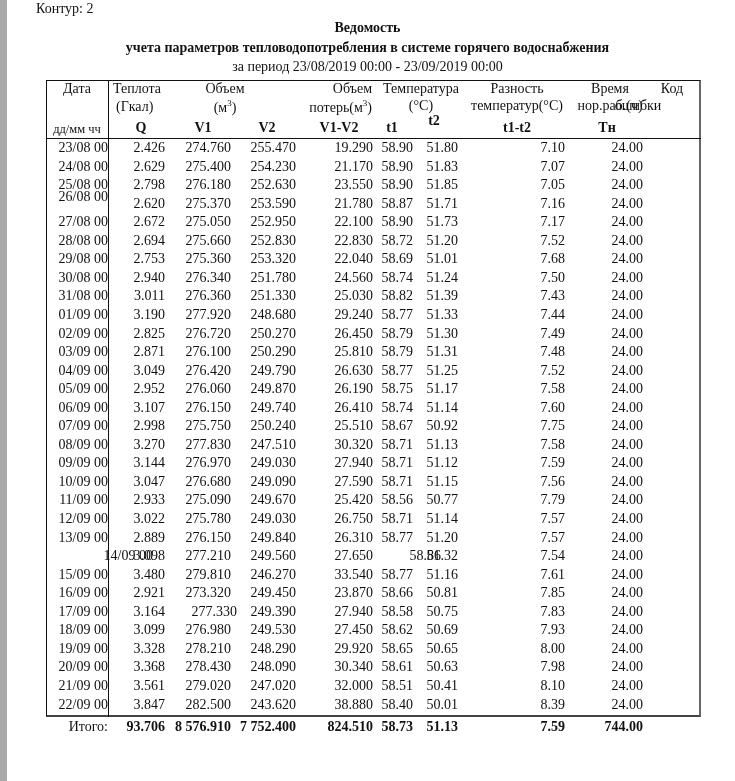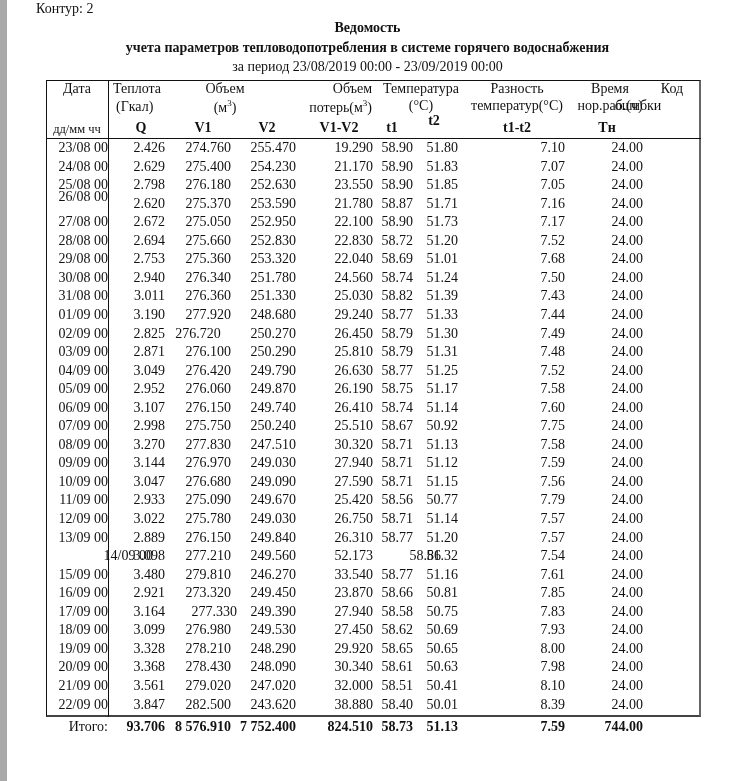--- a/index.html
+++ b/index.html
@@ -194,21 +194,21 @@
       <div class="cell r" style="left: 300px; width: 73px; top: 305.95px;">29.240</div>
       <div class="cell r" style="left: 373px; width: 40px; top: 305.95px;">58.77</div>
       <div class="cell r" style="left: 418px; width: 40px; top: 305.95px;">51.33</div>
       <div class="cell r" style="left: 520px; width: 45px; top: 305.95px;">7.44</div>
       <div class="cell r" style="left: 583px; width: 60px; top: 305.95px;">24.00</div>
       <div class="cell r" style="left: 646px; width: 52px; top: 305.95px;"></div>
     </div>
     <div>
       <div class="cell r" style="left: 46px; width: 62px; top: 324.5px;">02/09 00</div>
       <div class="cell r" style="left: 110px; width: 55px; top: 324.5px;">2.825</div>
-      <div class="cell r" style="left: 165px; width: 66px; top: 324.5px; text-align: center;">276.720</div>
+      <div class="cell r" style="left: 165px; width: 66px; top: 324.5px;">276.720</div>
       <div class="cell r" style="left: 231px; width: 65px; top: 324.5px;">250.270</div>
       <div class="cell r" style="left: 300px; width: 73px; top: 324.5px;">26.450</div>
       <div class="cell r" style="left: 373px; width: 40px; top: 324.5px;">58.79</div>
       <div class="cell r" style="left: 418px; width: 40px; top: 324.5px;">51.30</div>
       <div class="cell r" style="left: 520px; width: 45px; top: 324.5px;">7.49</div>
       <div class="cell r" style="left: 583px; width: 60px; top: 324.5px;">24.00</div>
       <div class="cell r" style="left: 646px; width: 52px; top: 324.5px;"></div>
     </div>
     <div>
       <div class="cell r" style="left: 46px; width: 62px; top: 343.05px;">03/09 00</div>
@@ -340,21 +340,21 @@
       <div class="cell r" style="left: 418px; width: 40px; top: 528.55px;">51.20</div>
       <div class="cell r" style="left: 520px; width: 45px; top: 528.55px;">7.57</div>
       <div class="cell r" style="left: 583px; width: 60px; top: 528.55px;">24.00</div>
       <div class="cell r" style="left: 646px; width: 52px; top: 528.55px;"></div>
     </div>
     <div>
       <div class="cell r" style="left: 46px; width: 62px; top: 547.1px; padding-left: 45px;">14/09 00</div>
       <div class="cell r" style="left: 110px; width: 55px; top: 547.1px;">3.098</div>
       <div class="cell r" style="left: 165px; width: 66px; top: 547.1px;">277.210</div>
       <div class="cell r" style="left: 231px; width: 65px; top: 547.1px;">249.560</div>
-      <div class="cell r" style="left: 300px; width: 73px; top: 547.1px;">52.173</div>
+      <div class="cell r" style="left: 300px; width: 73px; top: 547.1px;">27.650</div>
       <div class="cell r" style="left: 373px; width: 40px; top: 547.1px; padding-left: 28px;">58.86</div>
       <div class="cell r" style="left: 418px; width: 40px; top: 547.1px;">51.32</div>
       <div class="cell r" style="left: 520px; width: 45px; top: 547.1px;">7.54</div>
       <div class="cell r" style="left: 583px; width: 60px; top: 547.1px;">24.00</div>
       <div class="cell r" style="left: 646px; width: 52px; top: 547.1px;"></div>
     </div>
     <div>
       <div class="cell r" style="left: 46px; width: 62px; top: 565.65px;">15/09 00</div>
       <div class="cell r" style="left: 110px; width: 55px; top: 565.65px;">3.480</div>
       <div class="cell r" style="left: 165px; width: 66px; top: 565.65px;">279.810</div>

